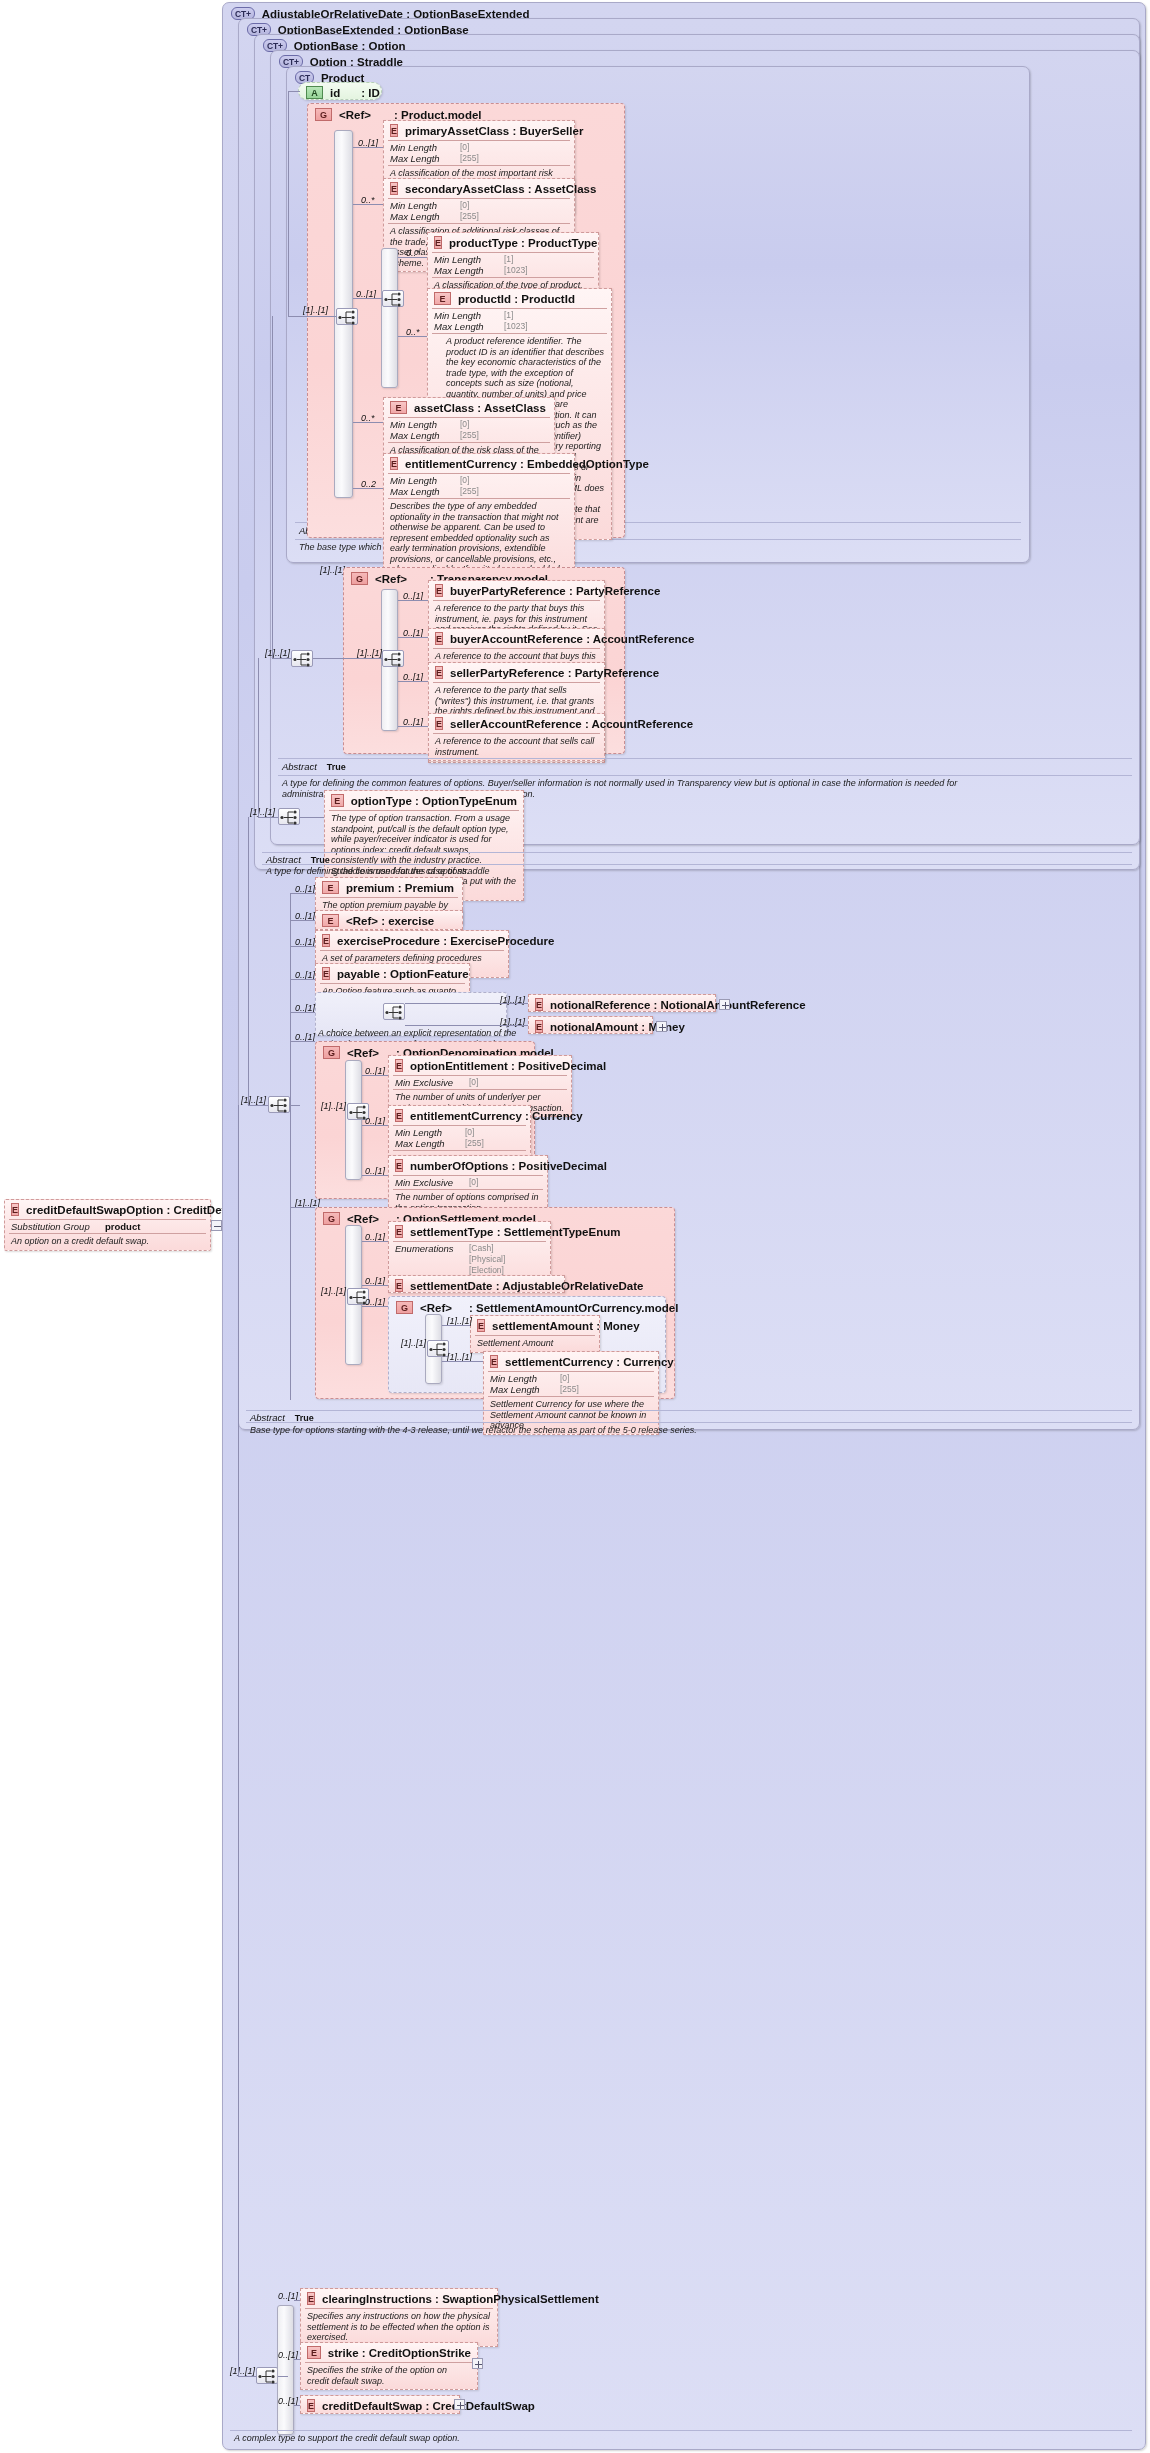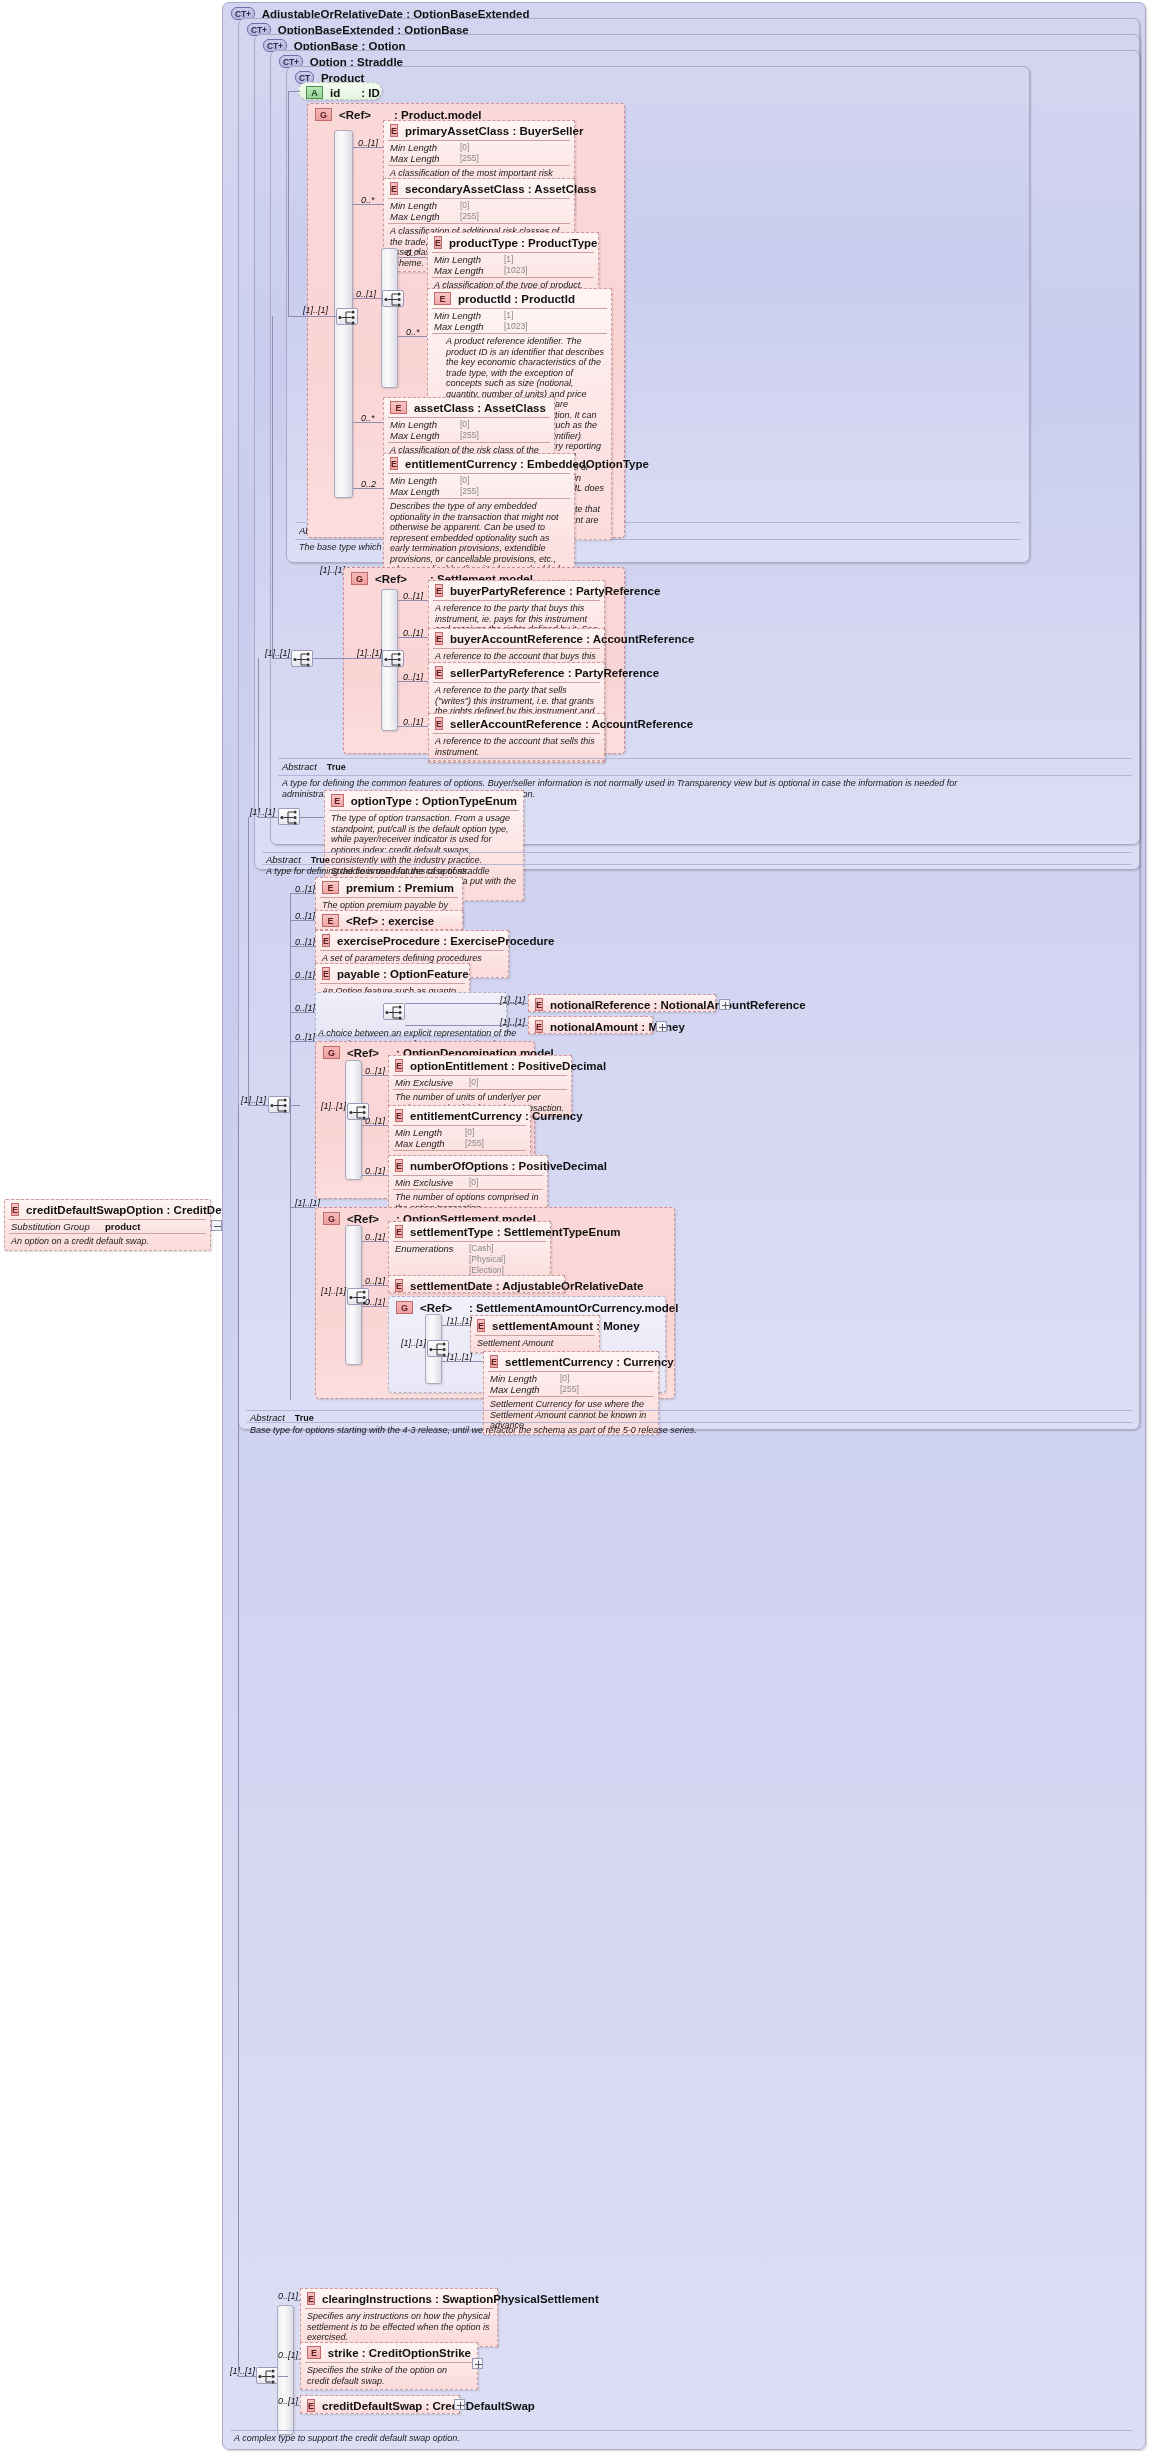--- a/index.html
+++ b/index.html
@@ -357,21 +357,21 @@
   <div class="doc">Describes the type of any embedded optionality in the transaction that might not otherwise be apparent. Can be used to represent embedded optionality such as early termination provisions, extendible provisions, or cancellable provisions, etc., where applicable. If omitted, no embedded optionality is applicable.</div>
 </div>
 <div class="card" style="left:361px; top:479px;">0..2</div>
 <div class="ln lnh" style="left:353px; top:488px; width:30px;"></div>
 
 <div class="card" style="left:320px; top:565px;">[1]..[1]</div>
 <div class="g-box" style="left:343px; top:567px; width:282px; height:187px;">
   <div class="g-head">
     <span class="badge-g">G</span>
     <span class="ct-title">&lt;Ref&gt;</span>
-    <span class="ct-title" style="margin-left:16px">: Settlement.model</span>
+    <span class="ct-title" style="margin-left:16px">: Transparency.model</span>
   </div>
 </div>
 <div class="bar" style="left:381px; top:589px; width:17px; height:142px;"></div>
 <div class="comp" style="left:382px; top:650px;">
   <svg width="22" height="17" viewBox="0 0 22 17">
     <circle cx="3" cy="8.5" r="1.6" fill="#333"></circle>
     <path d="M5 8.5 H9 M9 3 V14 M9 3 H14 M9 8.5 H14 M9 14 H14" stroke="#333" fill="none" stroke-width="1"></path>
     <circle cx="16" cy="3" r="1.6" fill="#333"></circle>
       <circle cx="16" cy="8.5" r="1.6" fill="#333"></circle>
       <circle cx="16" cy="14" r="1.6" fill="#333"></circle>
@@ -424,21 +424,21 @@
 </div>
 <div class="card" style="left:403px; top:672px;">0..[1]</div>
 <div class="ln lnh" style="left:398px; top:681px; width:30px;"></div>
 
 <div class="el" style="left:428px; top:713px; width:177px;">
   <div class="el-title">
     <span class="badge-e">E</span>
     <span class="el-name">sellerAccountReference : AccountReference</span>
   </div>
   <div class="el-sep"></div>
-  <div class="doc">A reference to the account that sells this instrument.</div>
+  <div class="doc">A reference to the account that sells call instrument.</div>
 </div>
 <div class="card" style="left:403px; top:717px;">0..[1]</div>
 <div class="ln lnh" style="left:398px; top:726px; width:30px;"></div>
 
 <div class="hr" style="left:278px; top:758px; width:854px;"></div>
 <div class="abs-row" style="left:282px; top:761px;">
   <span class="abs-k">Abstract</span>
   <span class="abs-v">True</span>
 </div>
 <div class="hr" style="left:278px; top:775px; width:854px;"></div>

